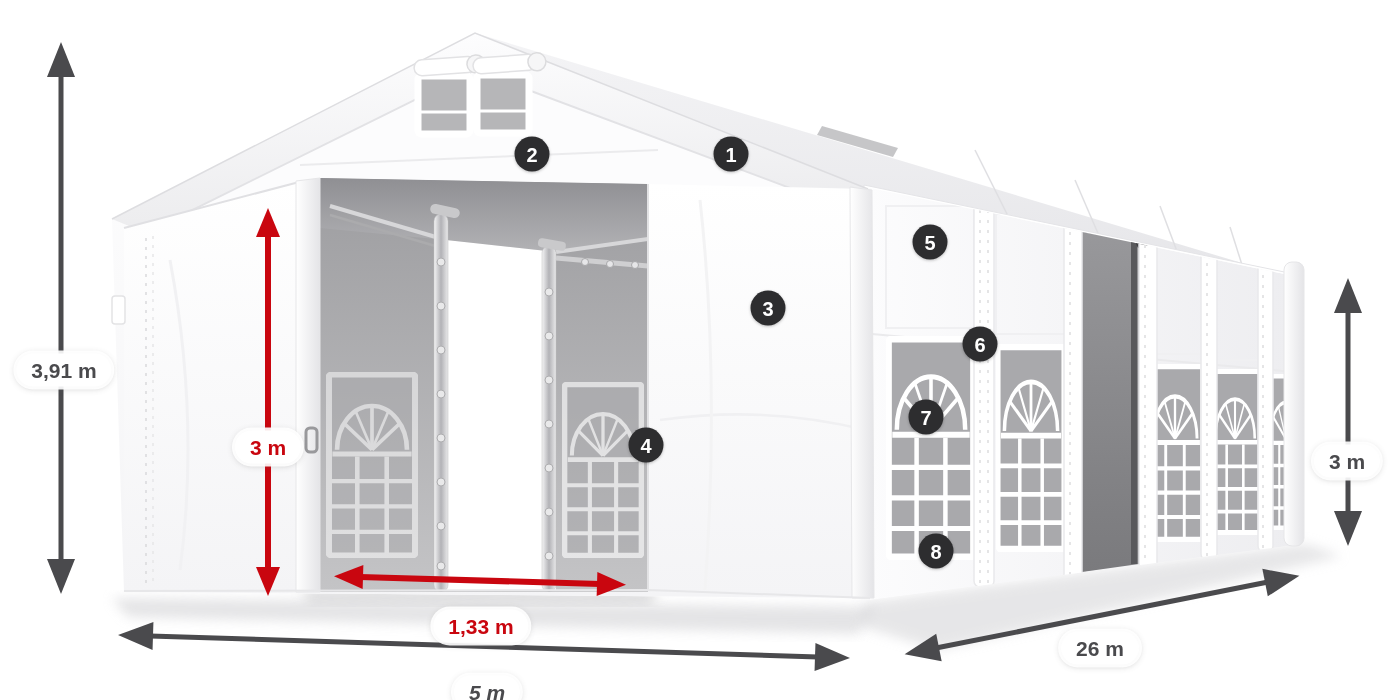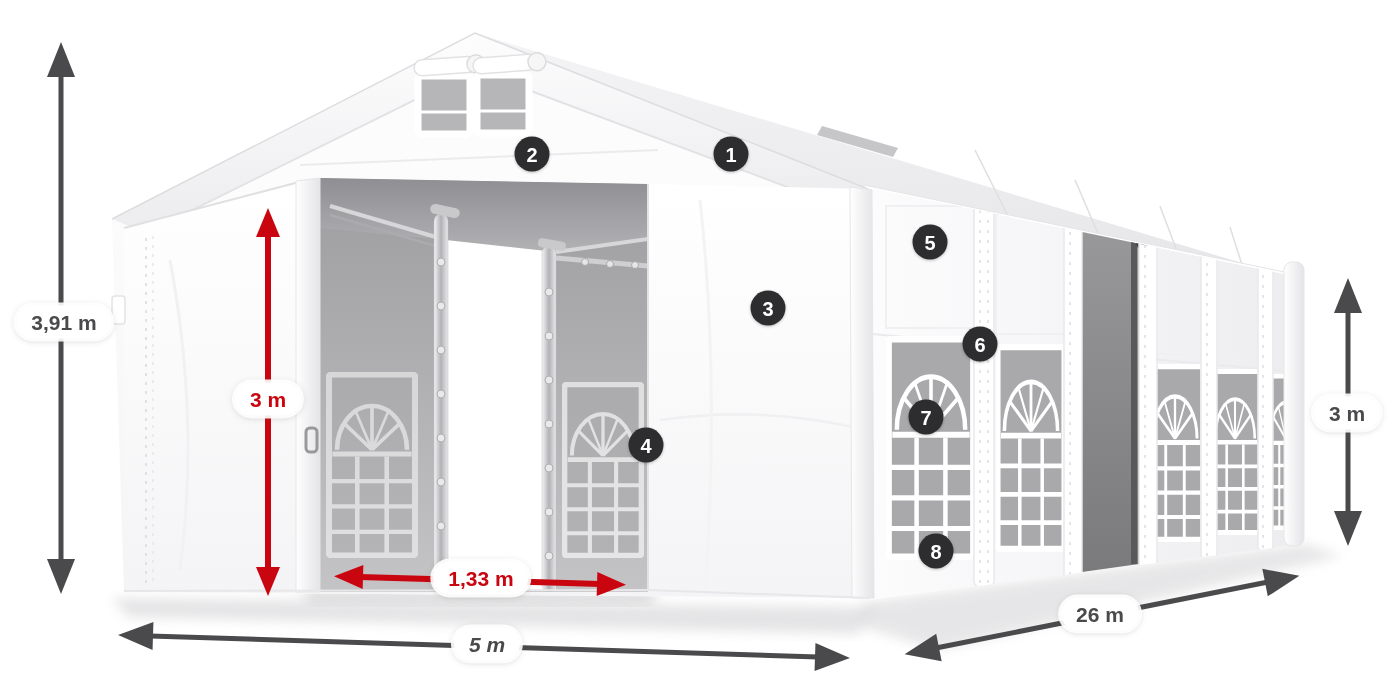--- a/index.html
+++ b/index.html
@@ -5,21 +5,21 @@
   html,body{margin:0;padding:0;background:#fff;}
   #stage{position:relative;width:1400px;height:700px;background:var(--canvas-background,#fff);
          font-family:"Liberation Sans",sans-serif;overflow:hidden;}
   #stage svg{position:absolute;left:0;top:0;}
   .pill{position:absolute;transform:translate(-50%,-50%);
         background:var(--pill-background,#fff);
         border-radius:24px;padding:6px 15px;
         font:bold 21px/1 "Liberation Sans",sans-serif;
         color:var(--dimension-gray,#4a4a4d);
         box-shadow:0 0 0 3px rgba(255,255,255,.9),0 1px 7px rgba(90,90,90,.45);
-        white-space:nowrap;z-index:30;}
+        white-space:nowrap;z-index:30;margin-top:48px;}
   .pill.red{color:var(--dimension-red,#c9060f);}
   .badge{position:absolute;width:35px;height:35px;border-radius:50%;
          transform:translate(-50%,-50%);
          background:var(--badge-background,#2d2d2f);color:var(--badge-text,#fff);
          font:bold 20px/1 "Liberation Sans",sans-serif;
          display:flex;align-items:center;justify-content:center;
          box-shadow:0 1px 3px rgba(0,0,0,.25);z-index:40;}
 </style>
 </head>
 <body>
@@ -260,21 +260,21 @@
     <line x1="150" y1="636" x2="818" y2="657" style="stroke:var(--dimension-gray,#4a4a4d)" stroke-width="5" marker-start="url(#ahGrayS)" marker-end="url(#ahGrayE)"></line>
     <line x1="936" y1="648" x2="1268" y2="582" style="stroke:var(--dimension-gray,#4a4a4d)" stroke-width="5" marker-start="url(#ahGrayS)" marker-end="url(#ahGrayE)"></line>
     <line x1="1348" y1="310" x2="1348" y2="514" style="stroke:var(--dimension-gray,#4a4a4d)" stroke-width="5" marker-start="url(#ahGrayS)" marker-end="url(#ahGrayE)"></line>
   </g>
 </svg>
 
 <div class="pill" style="left:64px;  top:322px;">3,91 m</div>
 <div class="pill red" style="left:268px; top:399px;">3 m</div>
 <div class="pill red" style="left:481px; top:578px;">1,33 m</div>
 <div class="pill" style="left:487px; top:644px;font-style:italic;">5 m</div>
-<div class="pill" style="left:1100px;top:614px;text-align:right;">26 m</div>
+<div class="pill" style="left:1100px;top:600px;text-align:right;">26 m</div>
 <div class="pill" style="left:1347px;top:413px;">3 m</div>
 
 <div class="badge" style="left:731px;top:154px;">1</div>
 <div class="badge" style="left:532px;top:154px;">2</div>
 <div class="badge" style="left:768px;top:308px;">3</div>
 <div class="badge" style="left:646px;top:445px;">4</div>
 <div class="badge" style="left:930px;top:242px;">5</div>
 <div class="badge" style="left:980px;top:344px;">6</div>
 <div class="badge" style="left:926px;top:417px;">7</div>
 <div class="badge" style="left:936px;top:551px;">8</div>

